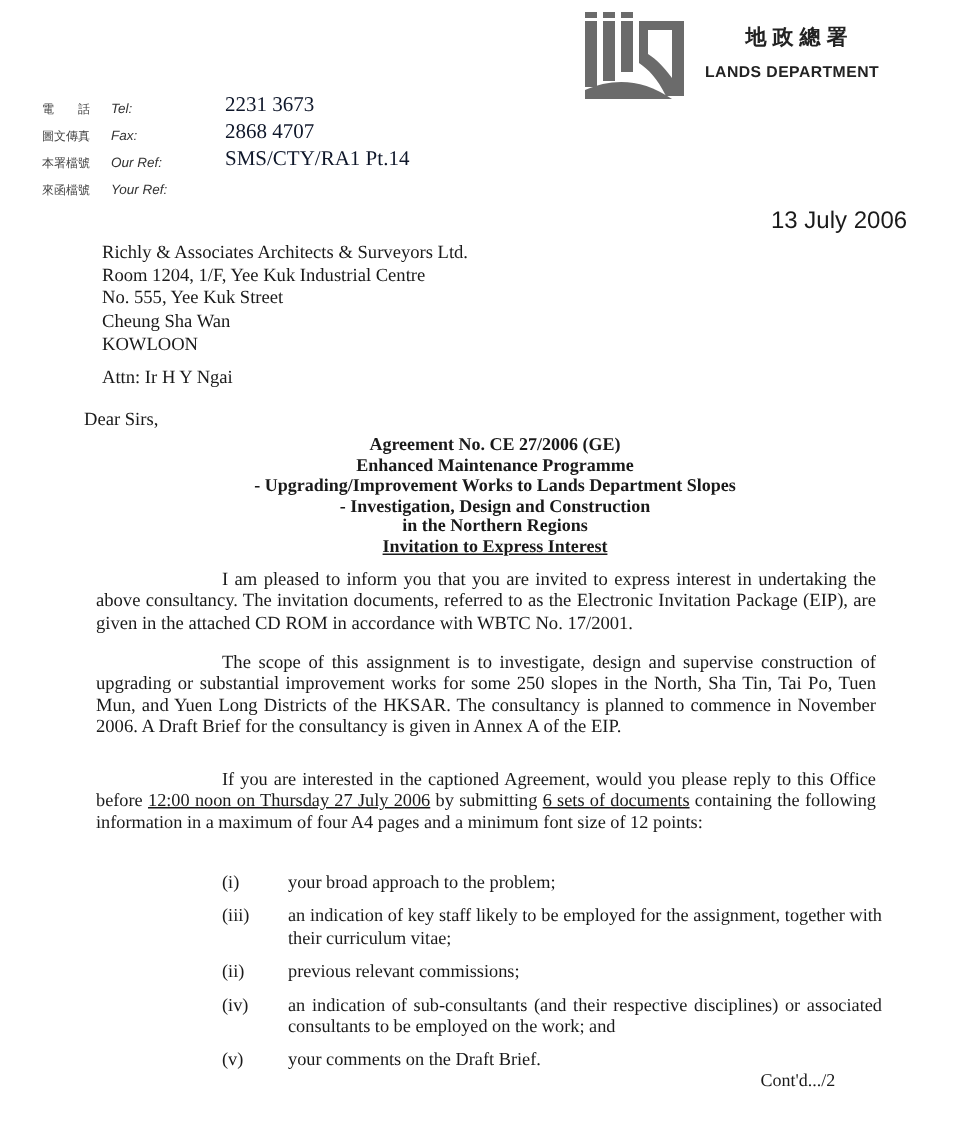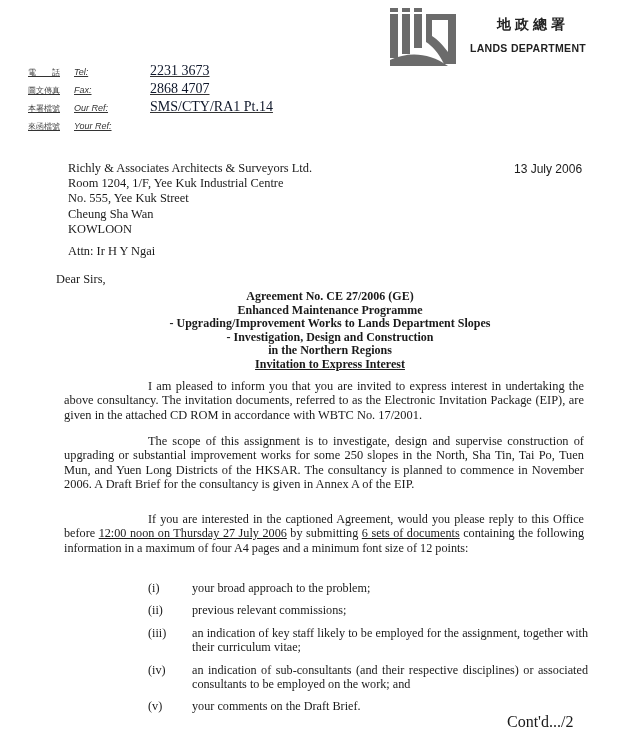--- a/index.html
+++ b/index.html
@@ -12,45 +12,45 @@
     .logo { left: 388px; top: 8px; width: 72px; height: 60px; }
     .dept-cn {
       left: 497px; top: 16px; font-family: "DejaVu Sans", sans-serif;
       font-size: 14px; letter-spacing: 4px; font-weight: bold; color: #222; text-align: center;
     }
     .dept-en {
       left: 470px; top: 42px; font-family: "Liberation Sans", sans-serif;
       font-size: 10.5px; font-weight: bold; letter-spacing: 0.3px; color: #222;
     }
     .meta { left: 28px; top: 67px; font-family: "Liberation Sans", sans-serif; font-size: 9px; color: #333; }
-    .meta-row { height: 18px; display: flex; align-items: flex-start; text-decoration: underline; }
+    .meta-row { height: 18px; display: flex; align-items: flex-start; }
     .meta-cn { width: 46px; font-family: "DejaVu Sans", sans-serif; font-size: 8px; color: #444; letter-spacing: 0px; }
     .meta-en { width: 76px; font-style: italic; font-size: 9px; }
     .meta-val { font-family: "Liberation Serif", serif; font-size: 14px; line-height: 14px; margin-top: -3px; color: #0f172a; }
-    .date { left: 514px; top: 162px; font-family: "Liberation Sans", sans-serif; font-size: 12px; }
+    .date { left: 514px; top: 139px; font-family: "Liberation Sans", sans-serif; font-size: 16px; }
     .addr { left: 68px; top: 161px; font-size: 12.4px; line-height: 15.2px; }
     .attn { left: 68px; top: 244px; font-size: 12.4px; }
     .salut { left: 56px; top: 272px; font-size: 12.4px; }
     .subject {
       left: 140px; top: 290px; width: 380px; text-align: center;
       font-weight: bold; font-size: 12px; line-height: 13.6px;
     }
     .u { text-decoration: underline; }
     .para {
       left: 64px; width: 520px; font-size: 12.4px; line-height: 14.4px;
       text-align: justify; text-indent: 84px;
     }
     .p1 { top: 379px; }
     .p2 { top: 434px; }
     .p3 { top: 512px; font-weight: normal; font-size: 12.2px; }
     .items { left: 148px; top: 581px; width: 440px; font-size: 12.2px; }
     .item { display: flex; margin-bottom: 8px; line-height: 14.4px; }
     .item-num { width: 44px; flex-shrink: 0; }
     .item-text { flex: 1; text-align: justify; }
-    .contd { left: 507px; top: 713px; font-size: 16px; }
+    .contd { left: 507px; top: 713px; font-size: 12px; }
   </style>
 </head>
 <body>
 
 <div class="abs logo">
   <svg width="72" height="60" viewBox="0 0 72 60">
     <rect x="2" y="6" width="8" height="44" fill="#6b6b6b"></rect>
     <rect x="2" y="0" width="8" height="4" fill="#6b6b6b"></rect>
     <rect x="14" y="6" width="8" height="40" fill="#6b6b6b"></rect>
     <rect x="14" y="0" width="8" height="4" fill="#6b6b6b"></rect>
@@ -111,26 +111,26 @@
 <div class="abs para p1">I am pleased to inform you that you are invited to express interest in undertaking the above consultancy.  The invitation documents, referred to as the Electronic Invitation Package (EIP), are given in the attached CD ROM in accordance with WBTC No. 17/2001.</div>
 <div class="abs para p2">The scope of this assignment is to investigate, design and supervise construction of upgrading or substantial improvement works for some 250 slopes in the North, Sha Tin, Tai Po, Tuen Mun, and Yuen Long Districts of the HKSAR. The consultancy is planned to commence in November 2006. A Draft Brief for the consultancy is given in Annex A of the EIP.</div>
 <div class="abs para p3"><span>If you are interested in the captioned Agreement, would you please reply to this Office before </span><span class="u">12:00 noon on Thursday 27 July 2006</span><span> by submitting </span><span class="u">6 sets of documents</span><span> containing the following information in a maximum of four A4 pages and a minimum font size of 12 points:</span></div>
 
 <div class="abs items">
   <div class="item">
     <span class="item-num">(i)</span>
     <span class="item-text">your broad approach to the problem;</span>
   </div>
   <div class="item">
+    <span class="item-num">(iii)</span>
+    <span class="item-text">an indication of key staff likely to be employed for the assignment, together with their curriculum vitae;</span>
+  </div>
+  <div class="item">
     <span class="item-num">(ii)</span>
     <span class="item-text">previous relevant commissions;</span>
-  </div>
-  <div class="item">
-    <span class="item-num">(iii)</span>
-    <span class="item-text">an indication of key staff likely to be employed for the assignment, together with their curriculum vitae;</span>
   </div>
   <div class="item">
     <span class="item-num">(iv)</span>
     <span class="item-text">an indication of sub-consultants (and their respective disciplines) or associated consultants to be employed on the work; and</span>
   </div>
   <div class="item">
     <span class="item-num">(v)</span>
     <span class="item-text">your comments on the Draft Brief.</span>
   </div>
 </div>

